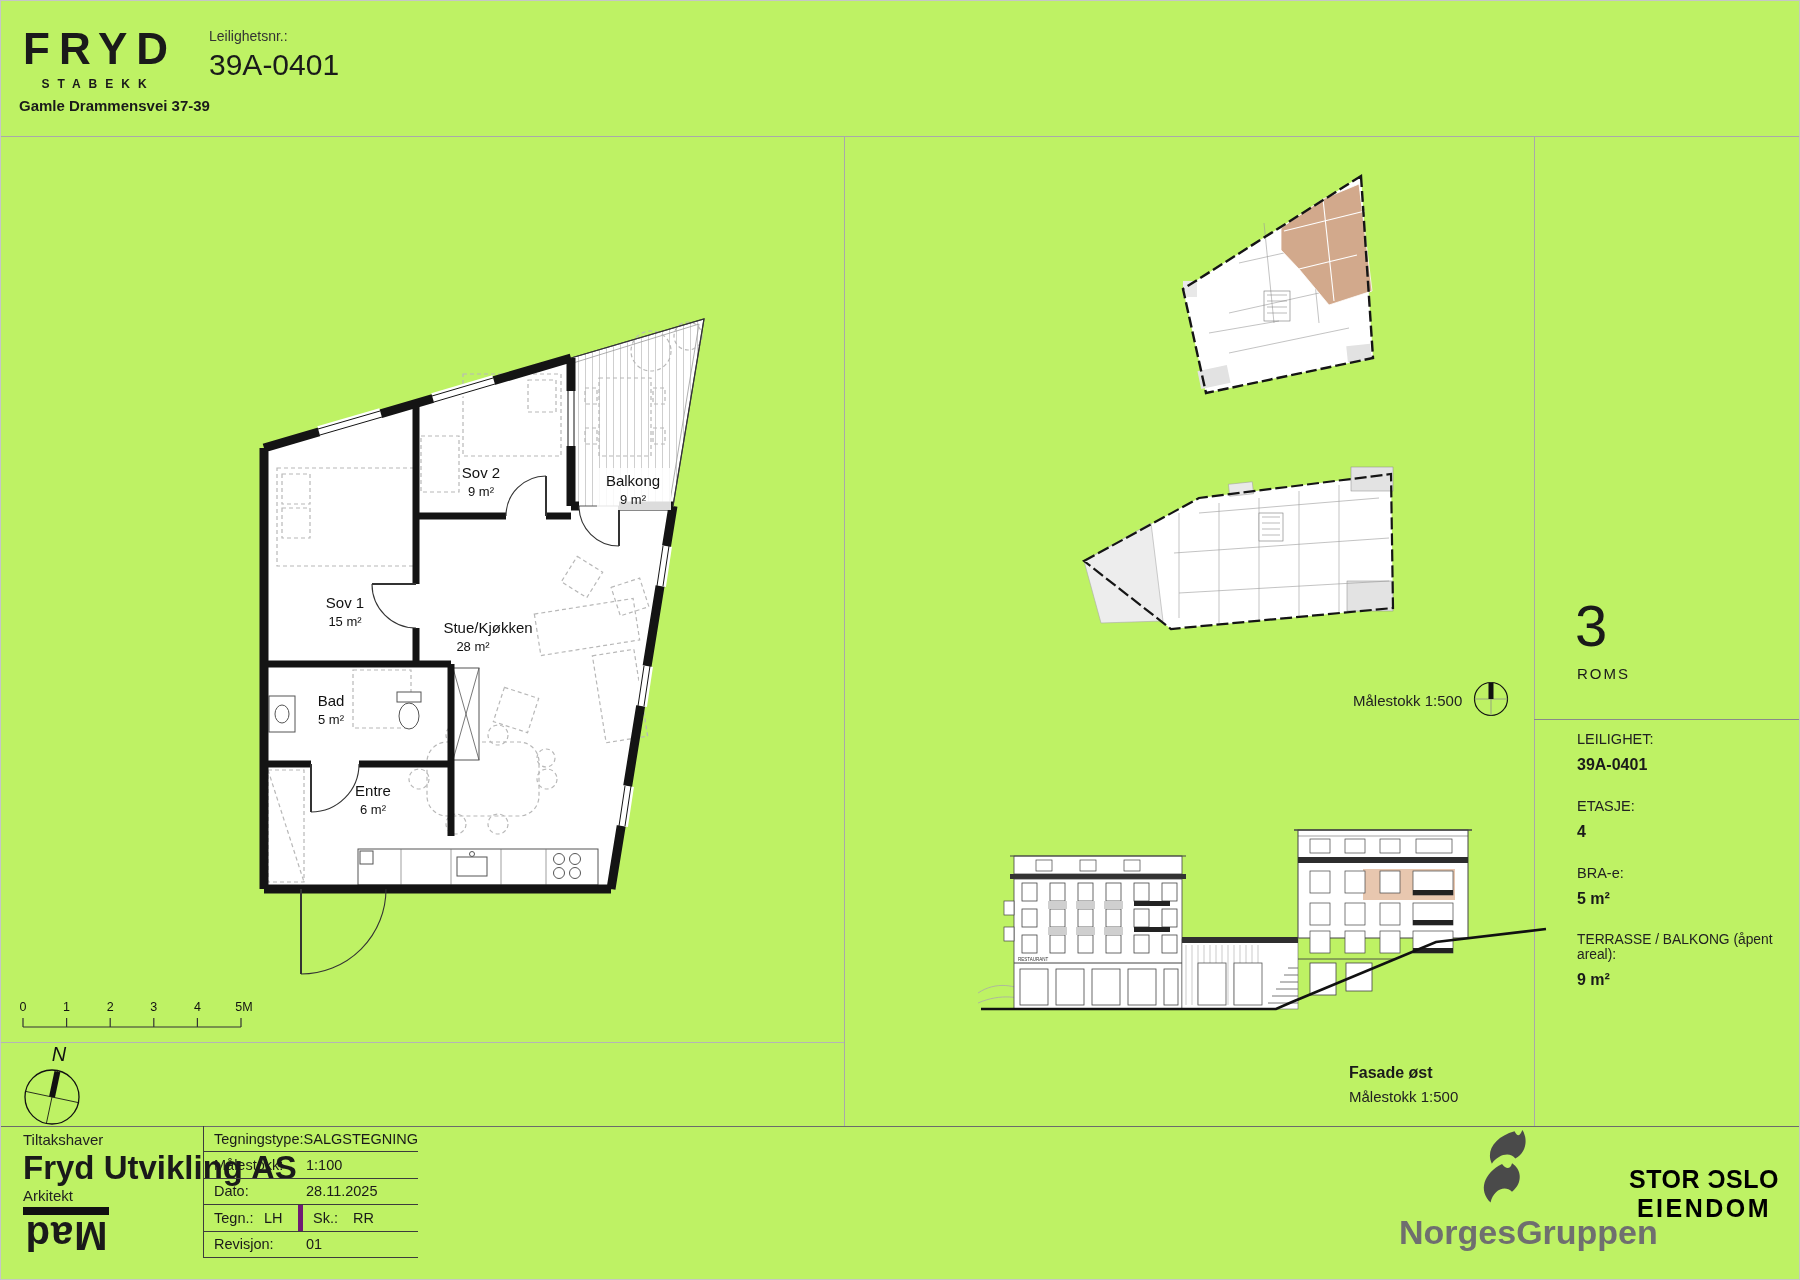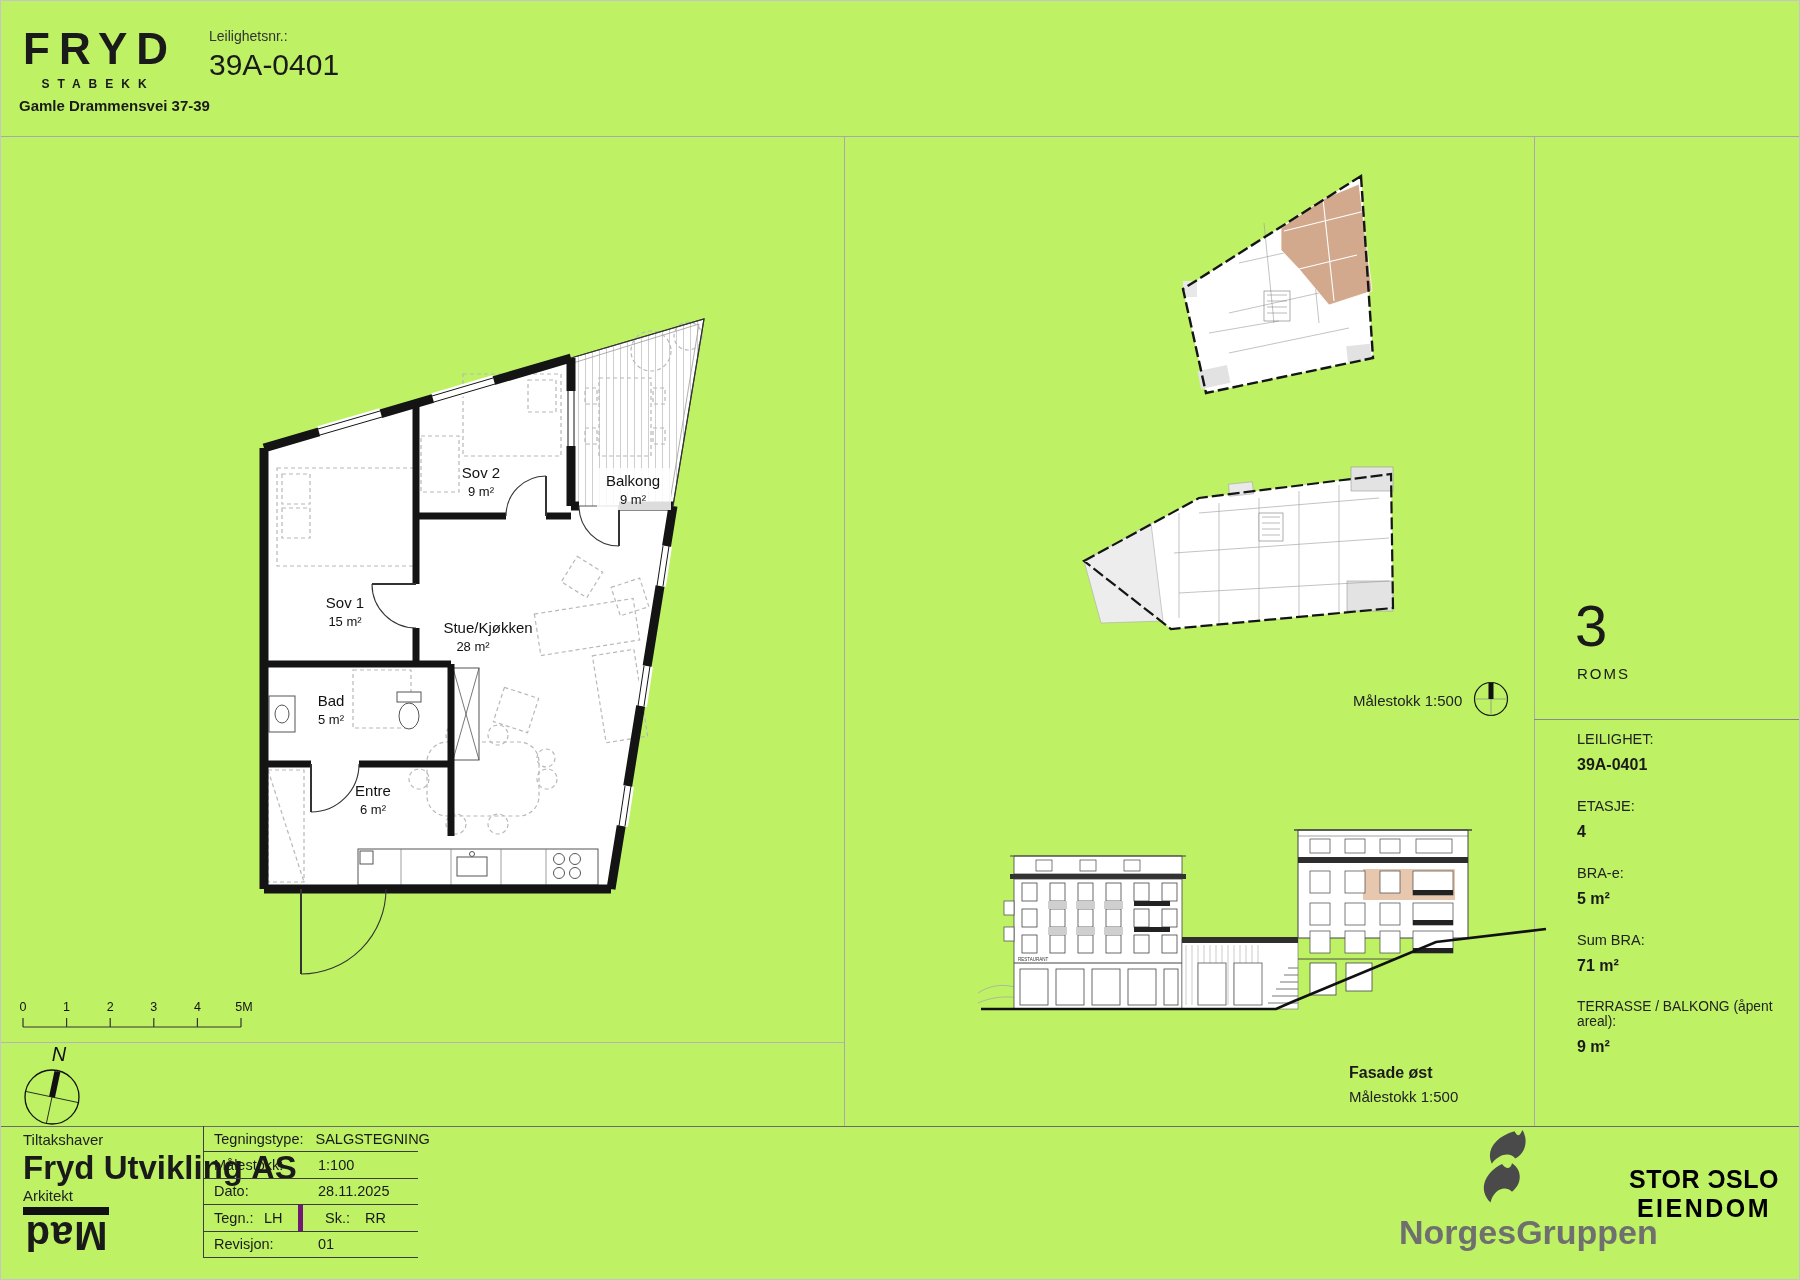--- a/index.html
+++ b/index.html
@@ -25,21 +25,21 @@
   .scale-txt{font-size:15px;color:#222;}
   .fasade{font-size:16px;font-weight:700;}
   
   .tb-small{font-size:15px;color:#222;}
   .tb-big{font-size:33px;font-weight:600;}
   .mad-bar{width:86px;height:8px;background:#111;}
   .mad-text{width:86px;text-align:center;font-size:40px;font-weight:800;
             transform:rotate(180deg);line-height:1.05;letter-spacing:1px;}
   .tb-table{position:absolute;left:202px;top:1125px;width:214px;border-left:1px solid #3c3c3c;}
   .tb-row{height:25.4px;border-bottom:1px solid #3c3c3c;display:flex;align-items:center;
-          padding-left:10px;font-size:14.5px;gap:12px;}
+          padding-left:10px;font-size:14.5px;}
   .tb-row .l{display:inline-block;width:92px;}
   .tb-row.split{padding-left:0;}
   .tb-row.split .half{display:flex;align-items:center;padding-left:10px;box-sizing:border-box;}
   .tb-row.split .half.a{width:99px;border-right:5px solid #701a75;height:100%;}
   .tb-row.split .half .l2{display:inline-block;width:50px;}
   .ng-text{font-size:34px;font-weight:700;color:#6f6f6f;}
   .soe{width:150px;text-align:center;color:#000;}
   .soe .l1{font-size:25px;font-weight:800;letter-spacing:.5px;}
   .soe .l2{font-size:25px;font-weight:800;letter-spacing:2.5px;}
   
@@ -358,24 +358,20 @@
     </div>
     <div class="fld">
       <div class="lab">ETASJE:</div>
       <div class="val">4</div>
     </div>
     <div class="fld">
       <div class="lab">BRA-e:</div>
       <div class="val">5 m²</div>
     </div>
     <div class="fld">
-      <div class="lab">Sum BRA:</div>
-      <div class="val">71 m²</div>
-    </div>
-    <div class="fld">
       <div class="lab" style="font-size:13.8px;">TERRASSE / BALKONG (åpent areal):</div>
       <div class="val">9 m²</div>
     </div>
   </div>
 
   <div class="abs tb-small" style="left:22px;top:1130px;">Tiltakshaver</div>
   <div class="abs tb-big" style="left:22px;top:1148px;">Fryd Utvikling AS</div>
   <div class="abs tb-small" style="left:22px;top:1186px;">Arkitekt</div>
   <div class="abs" style="left:22px;top:1206px;">
     <div class="mad-bar"></div>

